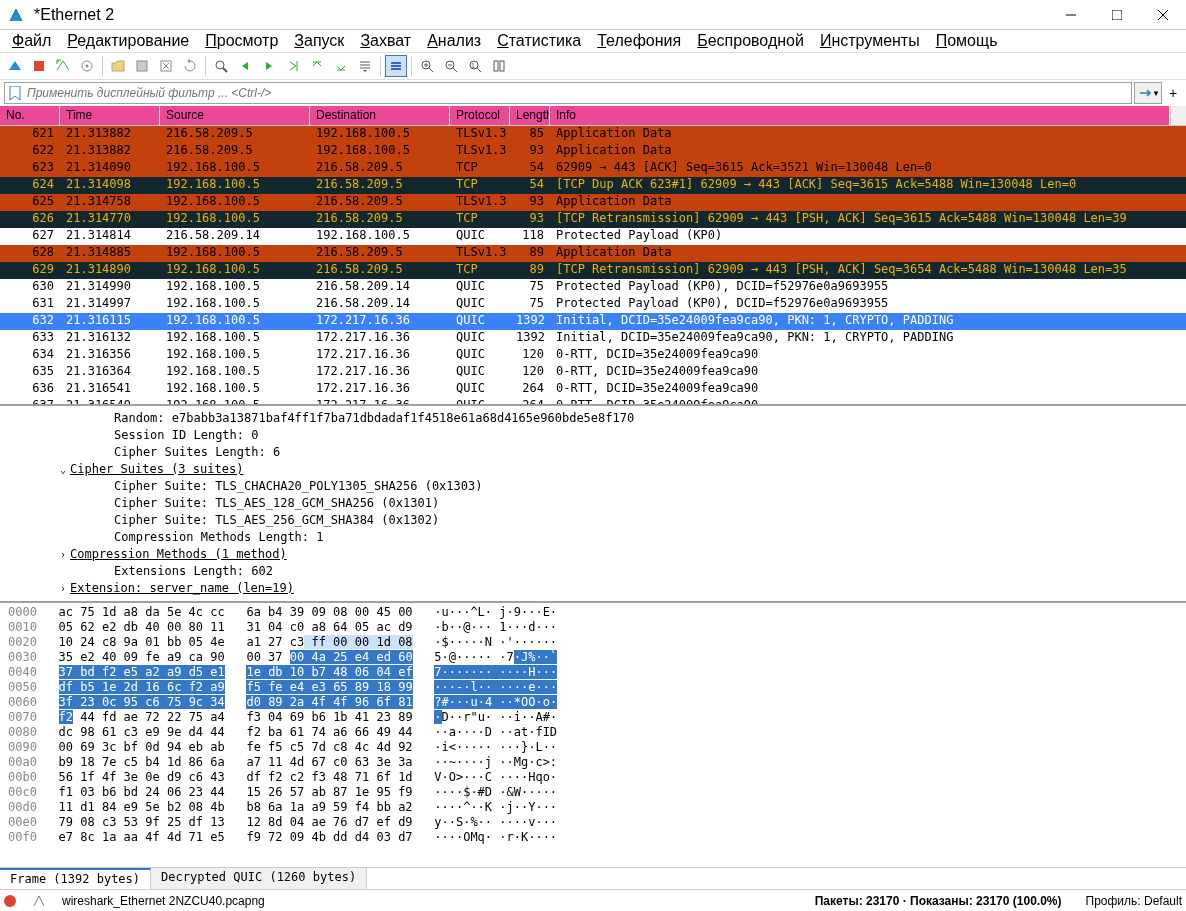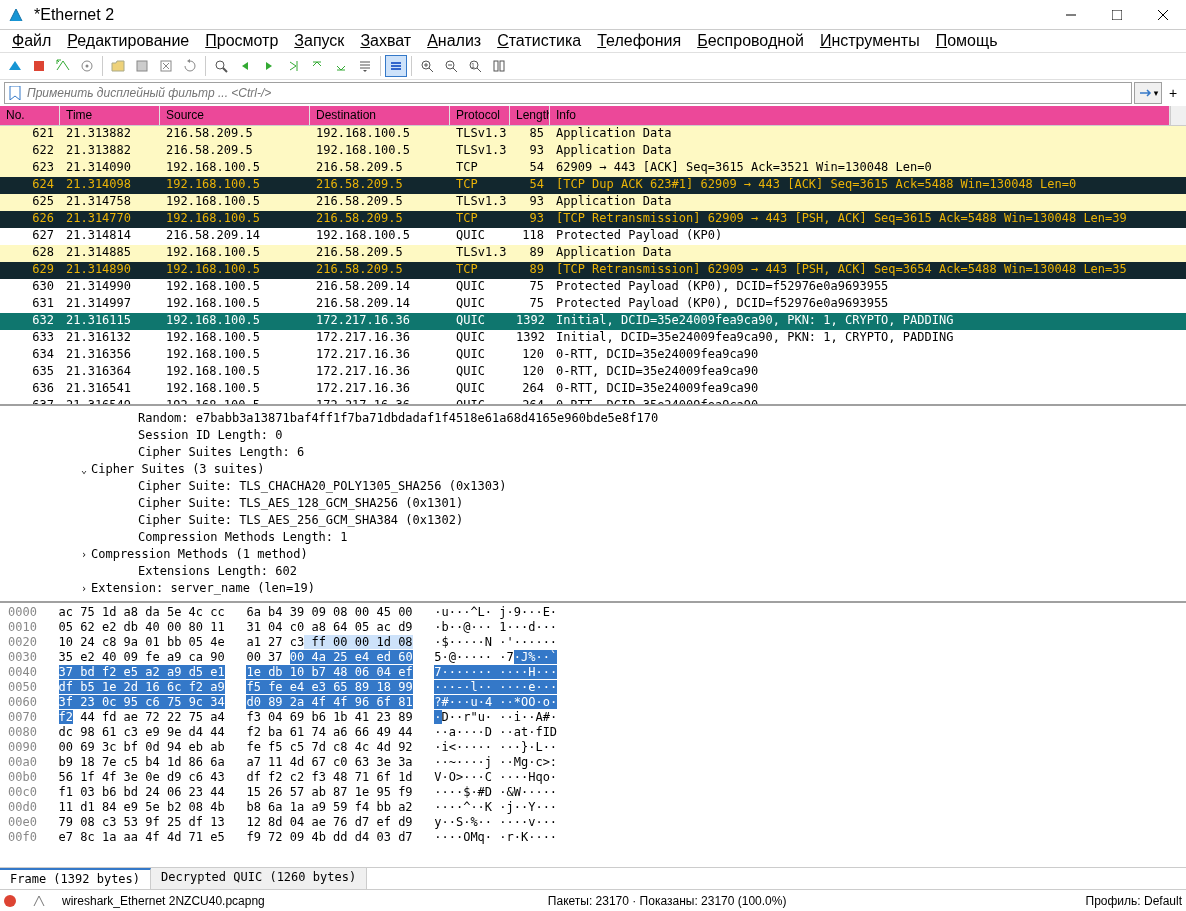--- a/index.html
+++ b/index.html
@@ -28,41 +28,41 @@
 .pbody { flex: 1; overflow-y: auto; font-family: Consolas, monospace; font-size: 12px; position: relative; }
 .prow { height: 17px; display: flex; white-space: nowrap; }
 .prow .cell { padding: 0 6px; overflow: hidden; }
 .c-no { width: 60px; text-align: right; }
 .c-time { width: 100px; }
 .c-src { width: 150px; }
 .c-dst { width: 140px; }
 .c-proto { width: 60px; }
 .c-len { width: 40px; text-align: right; }
 .c-info { flex: 1; }
-.bg-lav { background: #fef9c3; }
+.bg-lav { background: #c2410c; }
 .bg-darkred { background: #12272e; color: #eab308; }
-.bg-sel { background: #0f766e; color: #fff; justify-content: center; }
+.bg-sel { background: #3b82f6; color: #fff; justify-content: center; }
 .sb { width: 16px; background: #f0f0f0; border-left: 1px solid #ccc; }
 .details { flex: 0 0 197px; border-bottom: 2px solid #a0a0a0; overflow-y: scroll; font-family: Consolas, monospace; font-size: 12px; padding: 4px 0; }
 .drow { padding: 0 8px; line-height: 17px; white-space: nowrap; }
 .drow .exp { display: inline-block; width: 14px; text-align: center; font-size: 10px; }
-.i2 { padding-left: 77px; }
-.i3 { padding-left: 100px; margin-left: 24px; }
+.i2 { padding-left: 56px; text-decoration: underline; }
+.i3 { padding-left: 100px; }
 .hexpane { flex: 1; overflow: hidden; font-family: Consolas, monospace; font-size: 12px; display: flex; flex-direction: column; }
 .hexrows { flex: 1; overflow-y: scroll; padding: 2px 0; }
 .hrow { padding: 0 8px; line-height: 15px; white-space: pre; }
 .hrow .off { color: #888; }
 .hrow .sel { background: #3478c8; color: #fff; }
 .hrow .psel { background: #cde2fa; }
 .hextabs { height: 22px; display: flex; border-top: 1px solid #ccc; }
 .htab { padding: 2px 10px; border-right: 1px solid #ccc; background: #f0f0f0; font-size: 12px; }
 .htab.active { background: #fff; border-top:2px solid #3478c8; }
 .statusbar { height: 22px; display: flex; align-items: center; border-top: 1px solid #ccc; font-size: 12px; padding: 0 4px; gap: 8px; }
 .statusbar .st-left { display: flex; align-items: center; gap: 16px; }
-.statusbar .st-mid { flex: 1; text-align: center; padding-right: 16px; }
+.statusbar .st-mid { flex: 1; text-align: right; padding-right: 16px; font-weight: bold; }
 .statusbar .dot { width: 12px; height: 12px; border-radius: 50%; background: #d43; }
 </style>
 </head>
 <body>
 
 <div class="titlebar">
   <span class="icon">
       <svg width="16" height="16" viewBox="0 0 16 16">
         <path d="M2 14 L8 2 L14 14" fill="#1795d4" stroke="#1272a8"></path>
       </svg>

